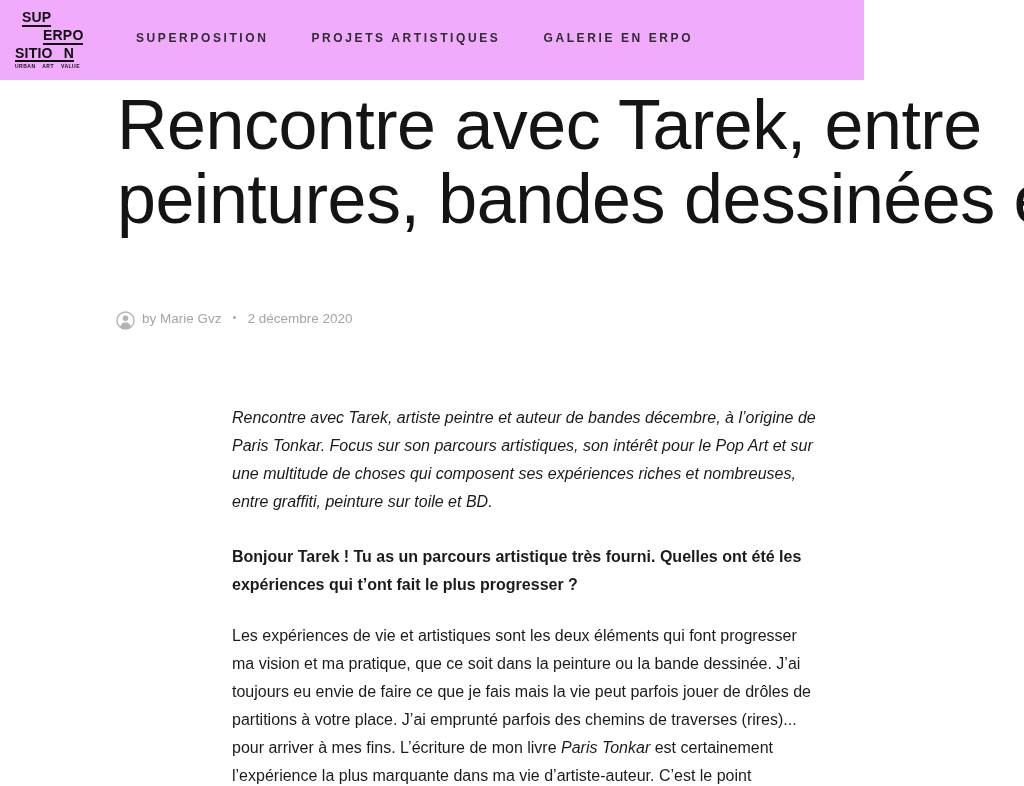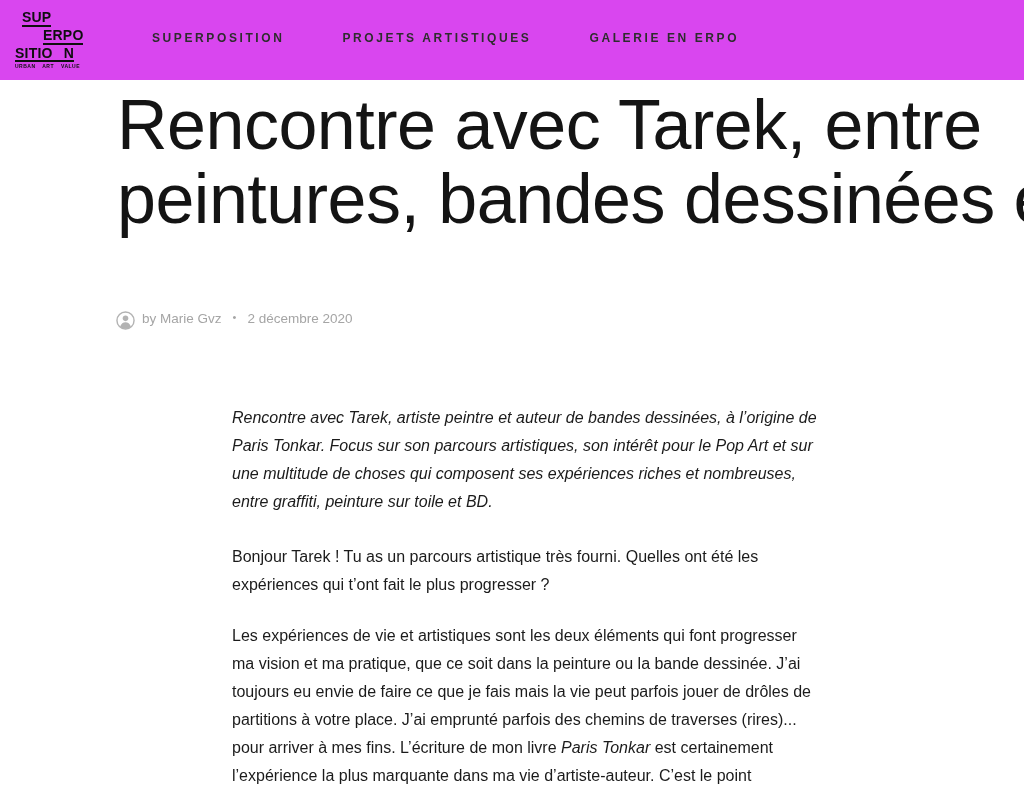--- a/index.html
+++ b/index.html
@@ -1,50 +1,50 @@
 <!DOCTYPE html>
 <html><head>
 <meta charset="utf-8">
 <style>
   * { box-sizing: border-box; margin: 0; padding: 0; }
   html, body { width: 1024px; height: 786px; background: #ffffff; overflow: hidden;
     font-family: "Liberation Sans", sans-serif; }
 
   
-  .site-header { position: absolute; top: 0; left: 0; width: 1024px; height: 80px; background: #d946ef; }
+  .site-header { position: absolute; top: 0; left: 0; width: 864px; height: 80px; background: #f0abfc; }
 
   .logo { position: absolute; left: 15px; top: 9px; width: 64px; cursor: pointer; }
   .logo-row { line-height: 1.02; }
   .logo-row span { display: inline-block; font-weight: 700; font-size: 14px; color: #0e0e0e;
     letter-spacing: 0.2px; border-bottom: 2.5px solid #0e0e0e; padding-bottom: 0.5px; }
   .logo-row.r1 { margin-left: 7px; }
   .logo-row.r2 { margin-left: 28px; }
   .logo-row.r3 span { word-spacing: 7px; }
   .logo-tagline { margin-top: 1px; font-size: 5px; font-weight: 700; color: #0e0e0e;
     letter-spacing: 0.5px; word-spacing: 5px; white-space: nowrap; }
 
-  .main-nav { position: absolute; left: 152px; top: 31px; display: flex; gap: 58px; }
+  .main-nav { position: absolute; left: 136px; top: 31px; display: flex; gap: 43px; }
   .nav-item { font-size: 12px; font-weight: 700; letter-spacing: 2.6px; color: #2d2d2d;
     text-decoration: none; white-space: nowrap; cursor: pointer; }
 
   
   .article-title { position: absolute; left: 117px; top: 88px; color: #141414;
     font-size: 70px; font-weight: 400; line-height: 74px; letter-spacing: -0.5px; }
   .article-title .t-line { display: block; white-space: nowrap; }
 
   .byline { position: absolute; left: 116px; top: 311px; display: flex; align-items: flex-start;
     color: #a5a5a5; font-size: 13.5px; }
   .byline .avatar { width: 19px; height: 19px; margin-right: 7px; flex: 0 0 auto; }
   .byline .sep { margin: 0 11px; font-size: 11px; }
 
   .article-body { position: absolute; left: 232px; top: 404px; width: 660px;
     color: #1b1b1b; font-size: 16px; line-height: 28px; }
   .article-body p .t-line { display: block; white-space: nowrap; }
   .para-lede { font-style: italic; margin: 0 0 27px 0; }
-  .para-question { font-weight: 400; margin: 0 0 23px 0; }
+  .para-question { font-weight: 700; margin: 0 0 23px 0; }
   .para-body { margin: 0; }
 </style>
 </head>
 <body>
 
 <header class="site-header">
   <div class="logo">
     <div class="logo-row r1"><span>SUP</span></div>
     <div class="logo-row r2"><span>ERPO</span></div>
     <div class="logo-row r3"><span>SITIO N</span></div>
@@ -69,21 +69,21 @@
       <circle cx="12" cy="9.3" r="3.5" fill="#b3b3b3"></circle>
       <path d="M5.3 19.6 C 6.4 15.8 9 14.1 12 14.1 C 15 14.1 17.6 15.8 18.7 19.6 C 16.9 21.4 14.6 22.4 12 22.4 C 9.4 22.4 7.1 21.4 5.3 19.6 Z" fill="#b3b3b3"></path>
     </svg>
     <span>by Marie Gvz</span>
     <span class="sep">•</span>
     <span>2 décembre 2020</span>
   </div>
 
   <div class="article-body">
     <p class="para-lede">
-        <span class="t-line"><span>Rencontre avec Tarek, artiste peintre et auteur de bandes dessinées, à l’origine de</span></span>
+        <span class="t-line"><span>Rencontre avec Tarek, artiste peintre et auteur de bandes décembre, à l’origine de</span></span>
         <span class="t-line"><span>Paris Tonkar. Focus sur son parcours artistiques, son intérêt pour le Pop Art et sur</span></span>
         <span class="t-line"><span>une multitude de choses qui composent ses expériences riches et nombreuses,</span></span>
         <span class="t-line"><span>entre graffiti, peinture sur toile et BD.</span></span>
       </p>
     <p class="para-question">
         <span class="t-line"><span>Bonjour Tarek ! Tu as un parcours artistique très fourni. Quelles ont été les</span></span>
         <span class="t-line"><span>expériences qui t’ont fait le plus progresser ?</span></span>
       </p>
     <p class="para-body">
         <span class="t-line"><span>Les expériences de vie et artistiques sont les deux éléments qui font progresser</span></span>

